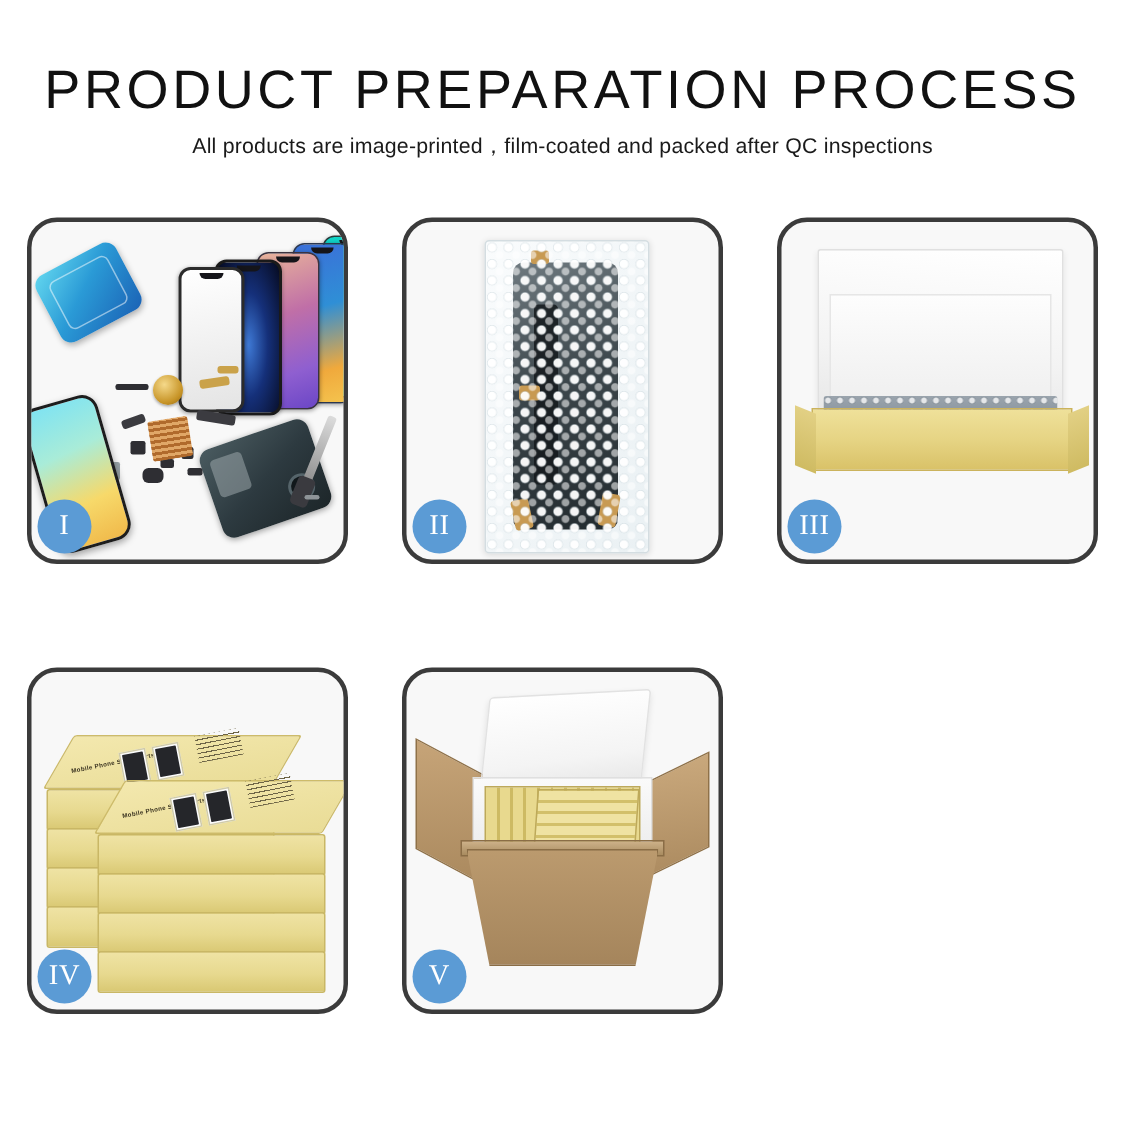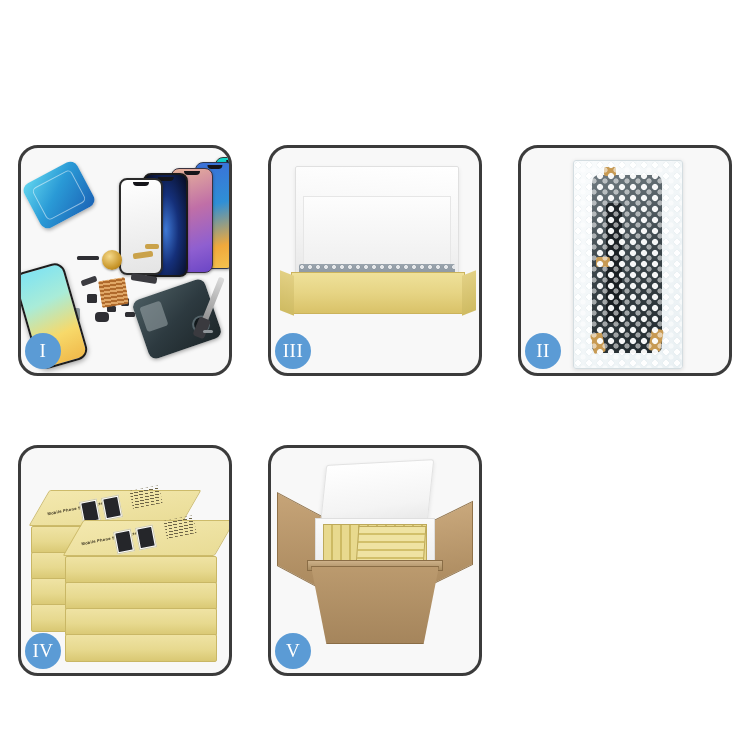--- a/index.html
+++ b/index.html
@@ -197,20 +197,22 @@
     background:linear-gradient(180deg,#b3966c 0%,#9c8157 100%);
     clip-path:polygon(0 32%,100% 0,100% 68%,0 100%);}
   .tape{position:absolute;background:#a1845a;opacity:.85;border-radius:1px;}
 </style>
 </head>
 <body>
 
 <div class="page">
 
   <div class="header">
+    <div class="title">PRODUCT PREPARATION PROCESS</div>
+    <div class="subtitle">All products are image-printed，film-coated and packed after QC inspections</div>
   </div>
 
   <div class="grid">
 
     <div class="panel">
       <div class="stage">
         <div class="p1-blue"></div>
 
         <div class="p1-screens">
           <div class="ph e">
@@ -248,45 +250,45 @@
         <div class="bit" style="left:104px;top:164px;width:10px;height:5px;"></div>
         <div class="flex g" style="left:124px;top:96px;width:14px;height:5px;"></div>
         <div class="driver"></div>
         <div class="bit" style="left:182px;top:182px;width:10px;height:3px;background:#8e9498;"></div>
       </div>
       <div class="badge">I</div>
     </div>
 
     <div class="panel">
       <div class="stage">
-        <div class="p3-lid"></div>
-        <div class="p3-lidface"></div>
-        <div class="p3-fill"></div>
-        <div class="p3-tray"></div>
-      </div>
-      <div class="badge">III</div>
-    </div>
-
-    <div class="panel">
-      <div class="stage">
         <div class="p2-bag">
           <div class="p2-part"></div>
           <div class="p2-tab" style="left:30px;top:6px;width:12px;height:9px;"></div>
           <div class="p2-tab" style="left:22px;top:96px;width:14px;height:10px;"></div>
           <div class="p2-tab" style="left:18px;top:172px;width:12px;height:20px;transform:rotate(-12deg);"></div>
           <div class="p2-tab" style="left:76px;top:168px;width:12px;height:22px;transform:rotate(10deg);"></div>
           <div class="bubbles"></div>
           <div class="bubbles2"></div>
         </div>
       </div>
       <div class="badge">II</div>
     </div>
 
     <div class="panel">
       <div class="stage">
+        <div class="p3-lid"></div>
+        <div class="p3-lidface"></div>
+        <div class="p3-fill"></div>
+        <div class="p3-tray"></div>
+      </div>
+      <div class="badge">III</div>
+    </div>
+
+    <div class="panel">
+      <div class="stage">
         <div class="stack">
 
           <div class="sbox" style="left:0px;top:62px;"></div>
           <div class="sbox" style="left:0px;top:88px;"></div>
           <div class="sbox" style="left:0px;top:114px;"></div>
           <div class="sbox" style="left:0px;top:140px;"></div>
 
           <div class="sbox" style="left:34px;top:92px;"></div>
           <div class="sbox" style="left:34px;top:118px;"></div>
           <div class="sbox" style="left:34px;top:144px;"></div>

